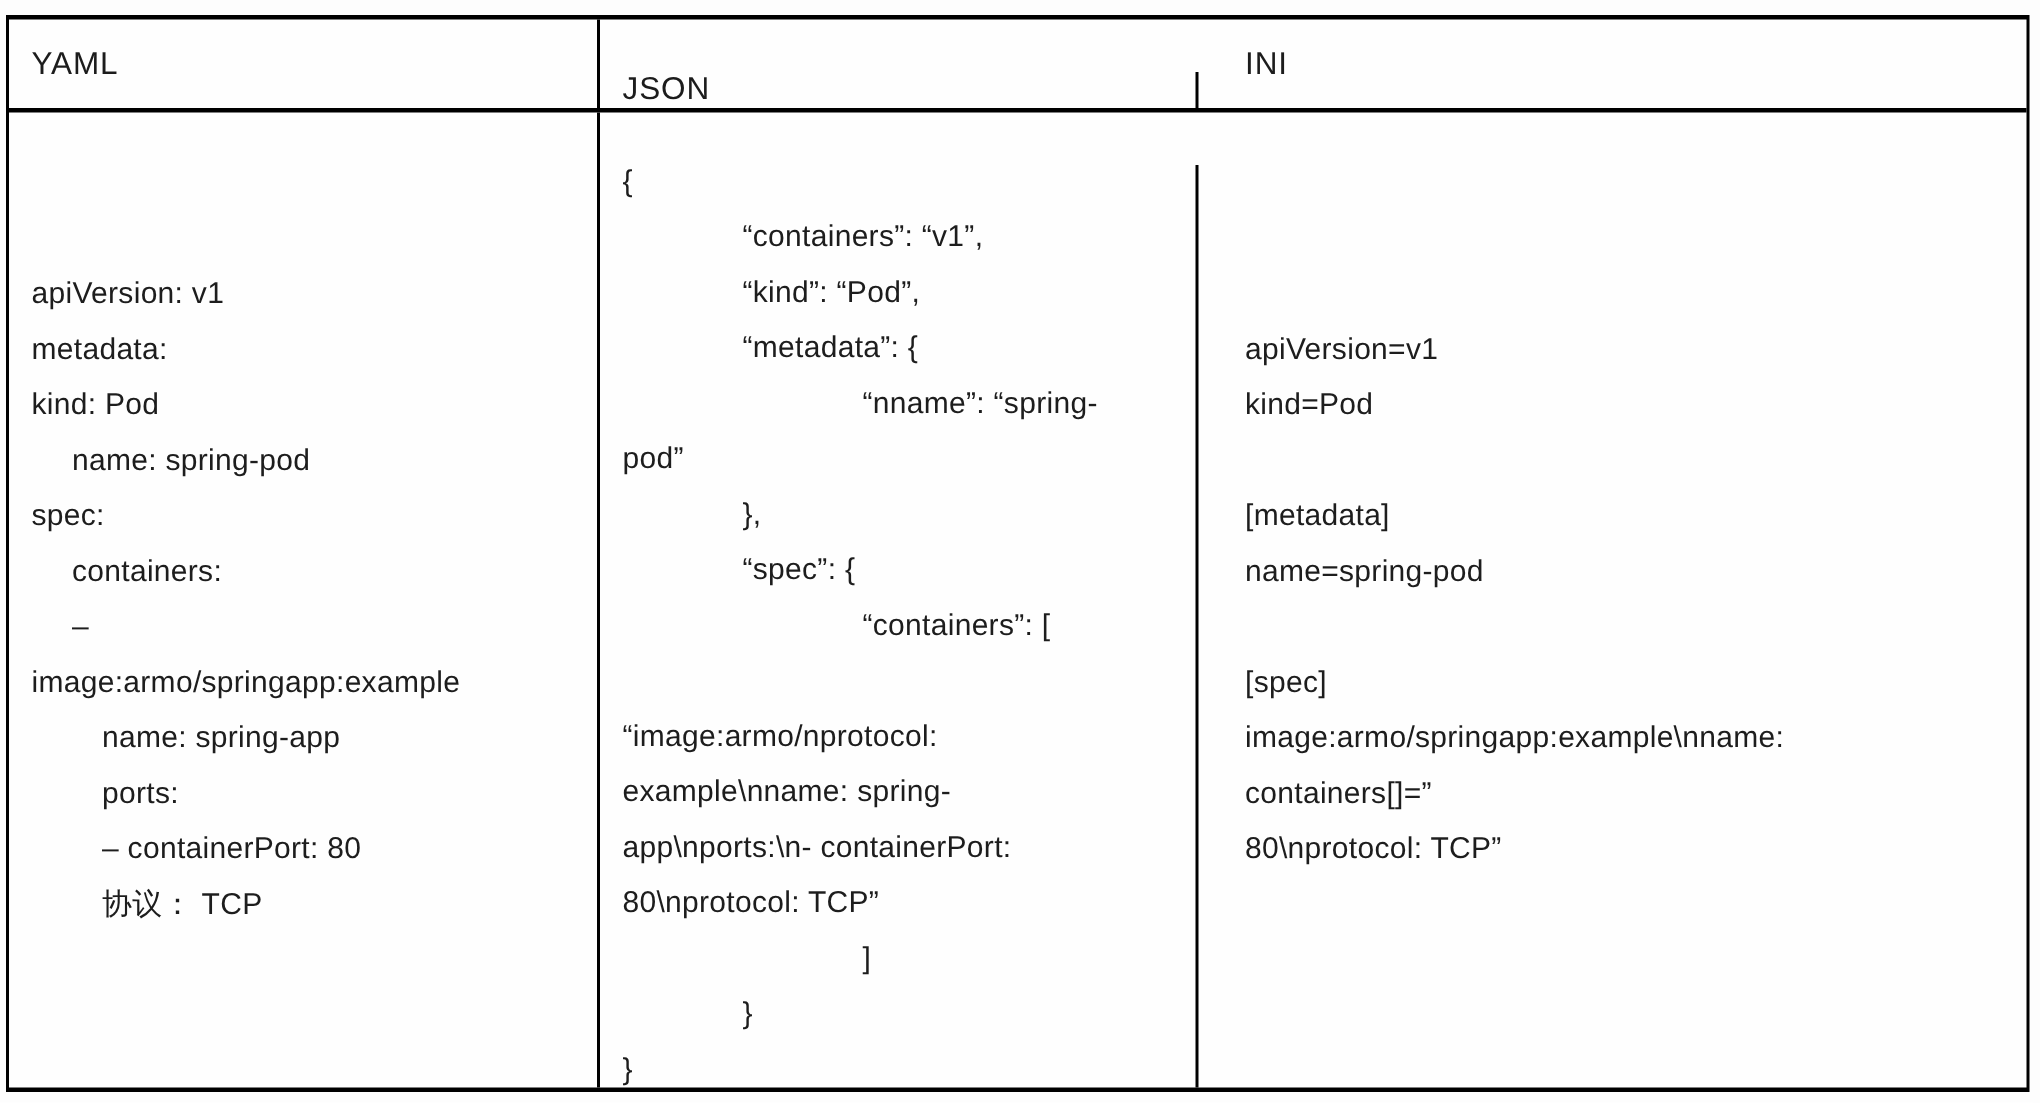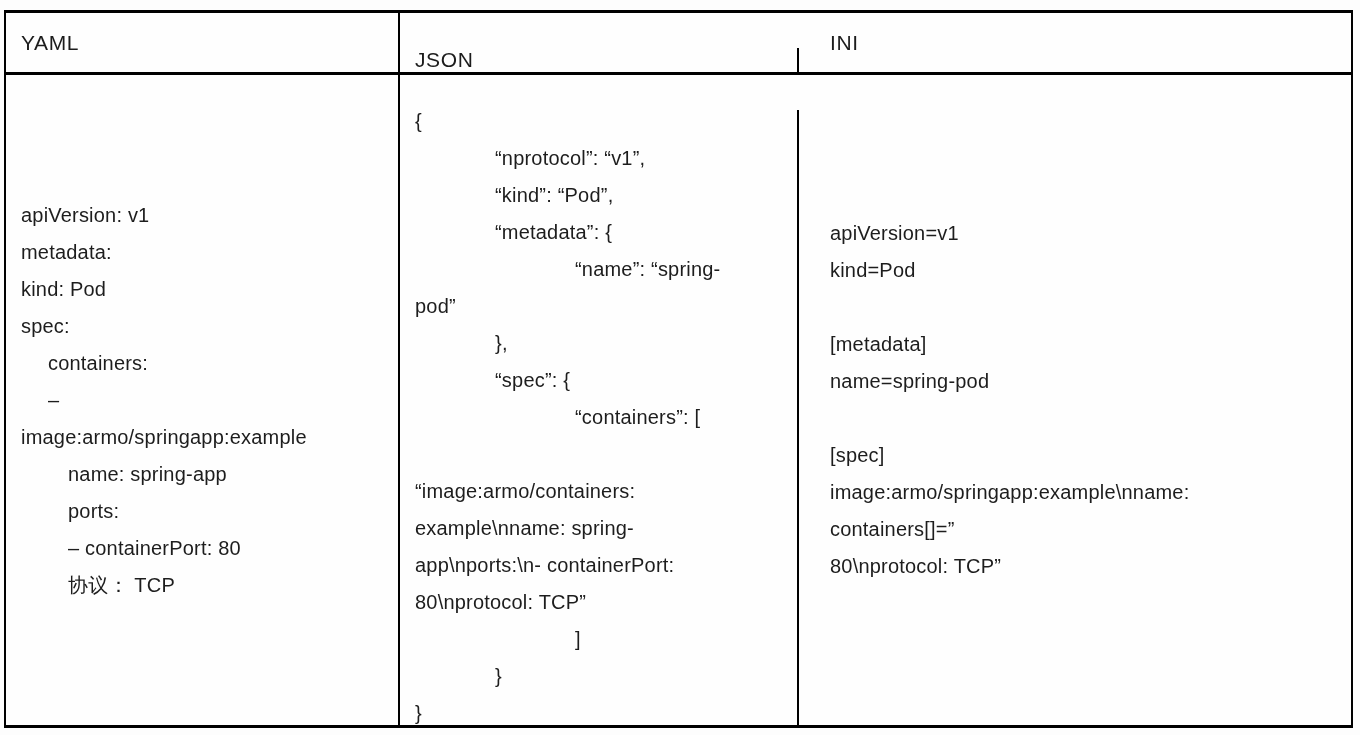--- a/index.html
+++ b/index.html
@@ -95,42 +95,43 @@
         <span>INI</span>
       </div>
     </div>
 
     <div class="body-row">
 
       <div class="cell col-0 body-cell">
         <div class="line">apiVersion: v1</div>
         <div class="line">metadata:</div>
         <div class="line">kind: Pod</div>
+        <div class="line y1">name: spring-pod</div>
         <div class="line">spec:</div>
         <div class="line y1">containers:</div>
         <div class="line y1">–</div>
         <div class="line">image:armo/springapp:example</div>
         <div class="line y2">name: spring-app</div>
         <div class="line y2">ports:</div>
         <div class="line y2">– containerPort: 80</div>
         <div class="line y2">协议： TCP</div>
       </div>
 
       <div class="cell col-1 body-cell">
         <div class="line">{</div>
-        <div class="line i1">“nprotocol”: “v1”,</div>
+        <div class="line i1">“containers”: “v1”,</div>
         <div class="line i1">“kind”: “Pod”,</div>
         <div class="line i1">“metadata”: {</div>
-        <div class="line i2">“name”: “spring-</div>
+        <div class="line i2">“nname”: “spring-</div>
         <div class="line">pod”</div>
         <div class="line i1">},</div>
         <div class="line i1">“spec”: {</div>
         <div class="line i2">“containers”: [</div>
         <div class="line"></div>
-        <div class="line">“image:armo/containers:</div>
+        <div class="line">“image:armo/nprotocol:</div>
         <div class="line">example\nname: spring-</div>
         <div class="line">app\nports:\n- containerPort:</div>
         <div class="line">80\nprotocol: TCP”</div>
         <div class="line i2">]</div>
         <div class="line i1">}</div>
         <div class="line">}</div>
       </div>
 
       <div class="cell col-2 body-cell">
         <div class="line">apiVersion=v1</div>

